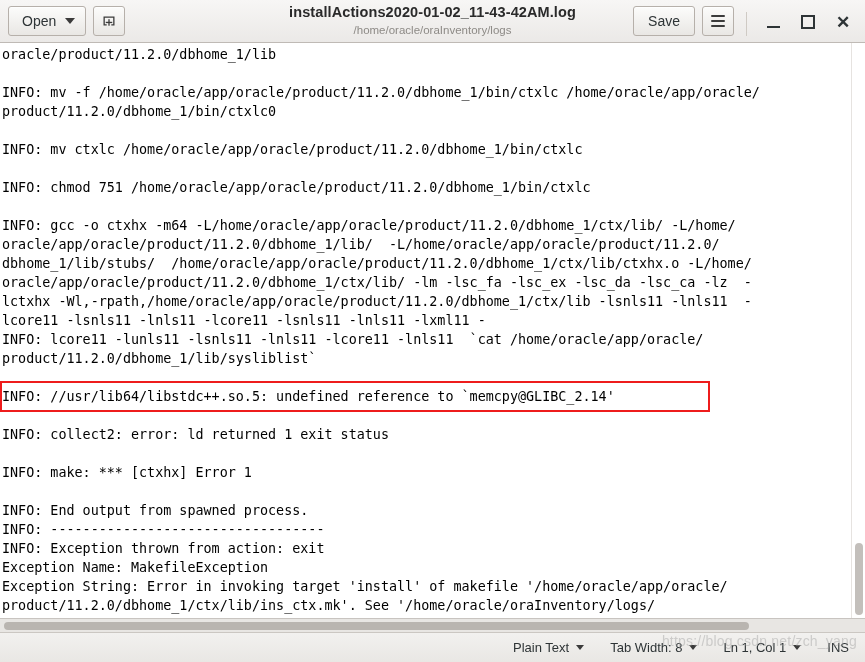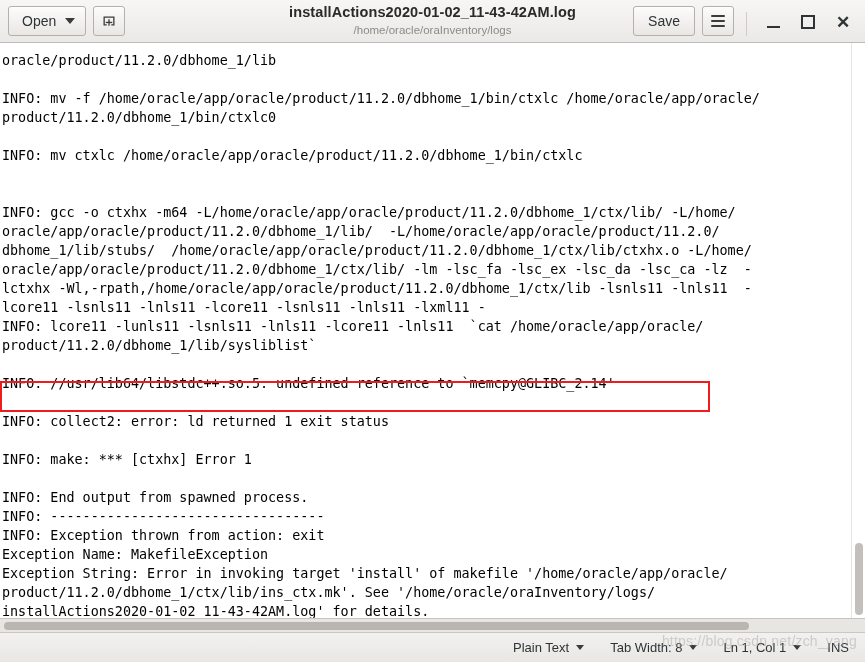--- a/index.html
+++ b/index.html
@@ -150,21 +150,21 @@
     flex: 1;
     display: flex;
     background: #ffffff;
     position: relative;
     overflow: hidden;
     border-bottom: 1px solid #c8c4c0;
   }
   .textview {
     flex: 1;
     position: relative;
-    padding: 8px 0 0 2px;
+    padding: 2px 0 0 2px;
     overflow: hidden;
     background: #ffffff;
   }
   .line {
     font-family: "DejaVu Sans Mono", "Liberation Mono", monospace;
     font-size: 13.4px;
     line-height: 19px;
     color: #000000;
     white-space: pre;
     height: 19px;
@@ -302,20 +302,21 @@
 
   <div class="textwrap">
     <div class="textview" id="textview">
         <div class="line">oracle/product/11.2.0/dbhome_1/lib</div>
         <div class="line blank"> </div>
         <div class="line">INFO: mv -f /home/oracle/app/oracle/product/11.2.0/dbhome_1/bin/ctxlc /home/oracle/app/oracle/</div>
         <div class="line">product/11.2.0/dbhome_1/bin/ctxlc0</div>
         <div class="line blank"> </div>
         <div class="line">INFO: mv ctxlc /home/oracle/app/oracle/product/11.2.0/dbhome_1/bin/ctxlc</div>
         <div class="line blank"> </div>
+        <div class="line">INFO: chmod 751 /home/oracle/app/oracle/product/11.2.0/dbhome_1/bin/ctxlc</div>
         <div class="line blank"> </div>
         <div class="line">INFO: gcc -o ctxhx -m64 -L/home/oracle/app/oracle/product/11.2.0/dbhome_1/ctx/lib/ -L/home/</div>
         <div class="line">oracle/app/oracle/product/11.2.0/dbhome_1/lib/  -L/home/oracle/app/oracle/product/11.2.0/</div>
         <div class="line">dbhome_1/lib/stubs/  /home/oracle/app/oracle/product/11.2.0/dbhome_1/ctx/lib/ctxhx.o -L/home/</div>
         <div class="line">oracle/app/oracle/product/11.2.0/dbhome_1/ctx/lib/ -lm -lsc_fa -lsc_ex -lsc_da -lsc_ca -lz  -</div>
         <div class="line">lctxhx -Wl,-rpath,/home/oracle/app/oracle/product/11.2.0/dbhome_1/ctx/lib -lsnls11 -lnls11  -</div>
         <div class="line">lcore11 -lsnls11 -lnls11 -lcore11 -lsnls11 -lnls11 -lxml11 -</div>
         <div class="line">INFO: lcore11 -lunls11 -lsnls11 -lnls11 -lcore11 -lnls11  `cat /home/oracle/app/oracle/</div>
         <div class="line">product/11.2.0/dbhome_1/lib/sysliblist`</div>
         <div class="line blank"> </div>

